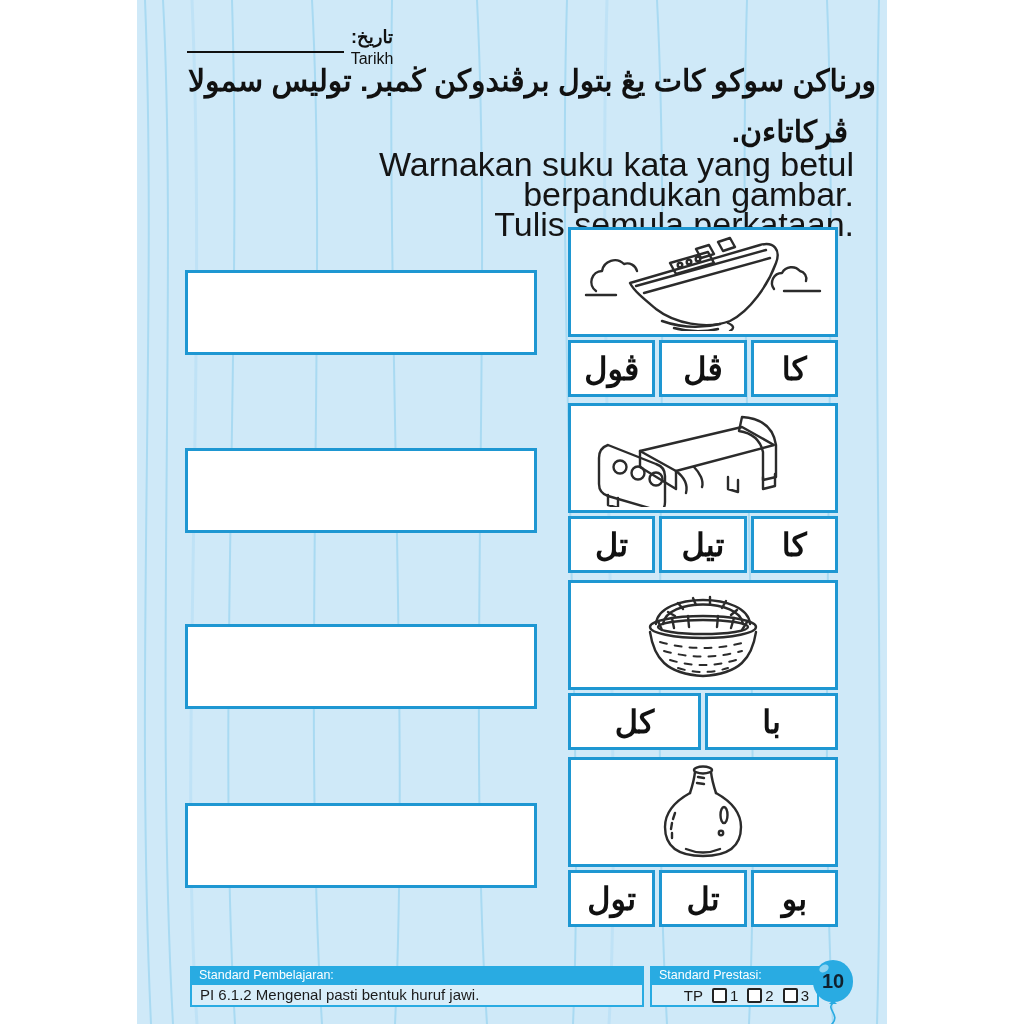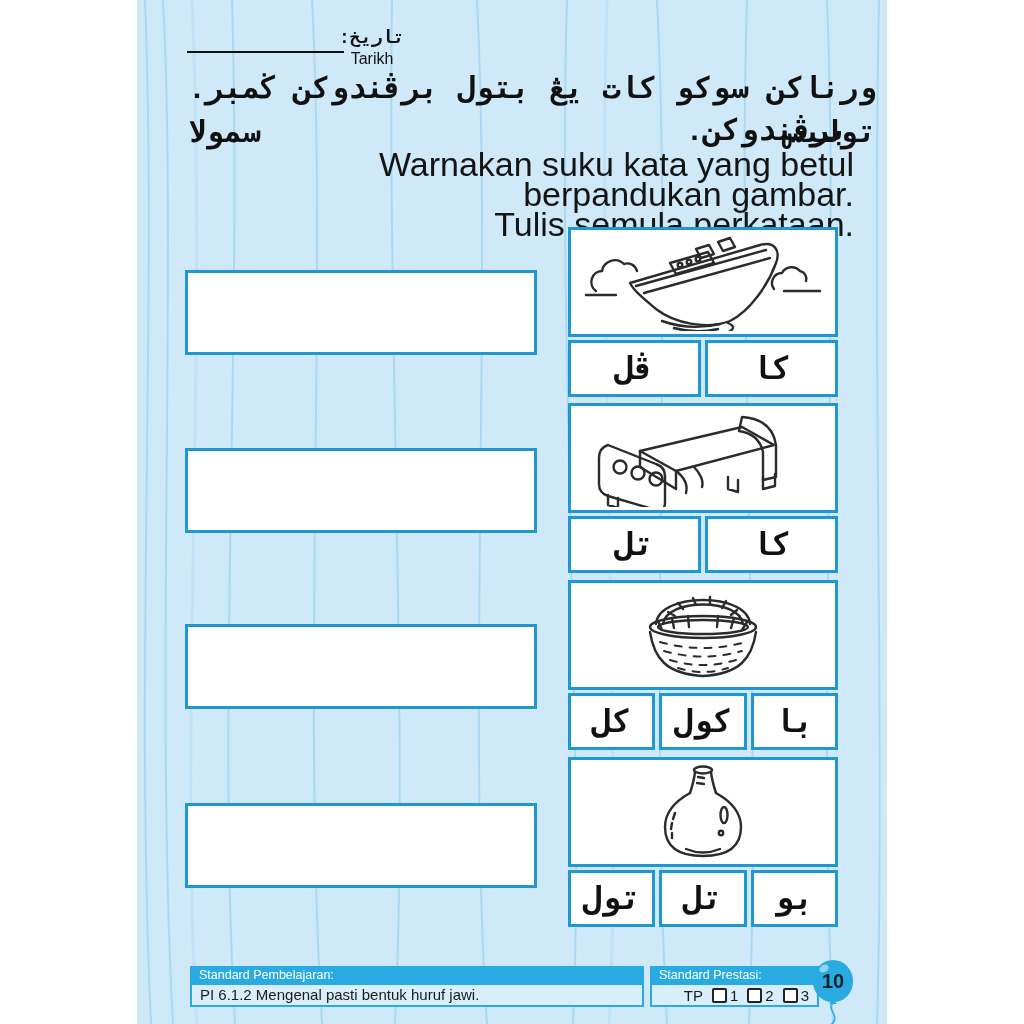--- a/index.html
+++ b/index.html
@@ -1,28 +1,28 @@
 <!DOCTYPE html>
 <html><head>
 <meta charset="utf-8">
 <style>
   html,body{margin:0;padding:0;background:#ffffff;}
   .canvas{position:relative;width:1024px;height:1024px;background:#ffffff;overflow:hidden;
           font-family:"Liberation Sans",sans-serif;color:#1a1a1a;}
   .sheet{position:absolute;left:137px;top:0;width:750px;height:1024px;background:#cfe9f8;}
   .pattern{position:absolute;left:0;top:0;}
-  .jawi{font-family:Liberation Mono, monospace;font-weight:bold;direction:rtl;}
+  .jawi{font-family:Liberation Sans, sans-serif;font-weight:bold;direction:rtl;}
 
   
   .date-line{position:absolute;left:187px;top:51px;width:157px;height:0;border-top:2px solid #111;}
   .date-jawi{position:absolute;left:340px;top:26px;width:64px;font-size:18px;text-align:center;color:#111;}
   .date-latin{position:absolute;left:340px;top:50px;width:64px;font-size:16px;text-align:center;color:#111;}
 
   
-  .jawi-l1{position:absolute;left:188px;top:68px;width:688px;font-size:30px;line-height:44px;
+  .jawi-l1{position:absolute;left:188px;top:59px;width:688px;font-size:30px;line-height:44px;
            text-align:justify;text-align-last:justify;color:#111;}
   .jawi-l2{position:absolute;left:188px;top:112px;width:660px;font-size:30px;line-height:40px;
            text-align:right;color:#111;}
   .latin-instr{position:absolute;left:206px;top:149px;width:648px;text-align:right;
                font-size:34px;line-height:30px;color:#141414;}
 
   
   .write-box{position:absolute;left:185px;width:346px;height:79px;background:#ffffff;
              border:3px solid #1e97d2;}
 
@@ -82,21 +82,21 @@
         <path d="M470,0 C460,340 486,780 472,1024"></path>
       </g>
     </svg>
   </div>
 
   <div class="date-line"></div>
   <div class="date-jawi jawi">تاريخ:</div>
   <div class="date-latin">Tarikh</div>
 
   <div class="jawi-l1 jawi">ورناكن سوكو كات يڠ بتول برڤندوكن ڬمبر. توليس سمولا</div>
-  <div class="jawi-l2 jawi">برڤندوكن.</div>
+  <div class="jawi-l2 jawi">ڤركاتاءن.</div>
   <div class="latin-instr">
     <div>Warnakan suku kata yang betul berpandukan gambar.</div>
     <div>Tulis semula perkataan.</div>
   </div>
 
   <div class="write-box" style="top:270px;"></div>
   <div class="write-box" style="top:448px;"></div>
   <div class="write-box" style="top:624px;"></div>
   <div class="write-box" style="top:803px;"></div>
 
@@ -112,39 +112,41 @@
         <circle cx="102" cy="32" r="2.3"></circle>
           <circle cx="111" cy="29" r="2.3"></circle>
           <circle cx="120" cy="26" r="2.3"></circle>
         <path d="M118,16 l13,-4 l5,9 l-13,4 z M140,9 l12,-4 l5,9 l-12,4 z"></path>
         <path d="M84,88 q28,10 58,3 M96,95 q22,6 44,1 M150,90 q9,4 2,8"></path>
       </svg>
     </div>
     <div class="syl-row">
       <div class="syl jawi">كا</div>
       <div class="syl jawi">ڤل</div>
+      <div class="syl jawi">ڤول</div>
     </div>
   </div>
 
   <div class="card" style="top:403px;">
     <div class="pic">
       <svg class="art" width="250" height="98" viewBox="0 0 250 98">
         <path d="M164,8 q30,2 34,28 l0,32 -13,3 0,-28 q-4,-18 -24,-21 z"></path>
         <path d="M62,42 L164,18 L196,36 L98,62 Z"></path>
         <path d="M62,42 L62,58 L98,80 L98,62"></path>
         <path d="M98,62 C106,68 110,76 108,84 M116,58 C122,64 126,72 124,78"></path>
         <path d="M30,36 q-9,3 -9,13 l0,26 q0,9 9,12 l48,14 q9,2 9,-8 l0,-26 q0,-9 -9,-12 z"></path>
         <circle cx="42" cy="58" r="6.5"></circle>
           <circle cx="60" cy="64" r="6.5"></circle>
           <circle cx="78" cy="70" r="6.5"></circle>
         <path d="M30,86 l0,10 10,3 0,-10 M150,68 l0,12 10,3 0,-12 M185,68 l0,12 12,-3 0,-12"></path>
       </svg>
     </div>
     <div class="syl-row">
       <div class="syl jawi">كا</div>
+      <div class="syl jawi">تيل</div>
       <div class="syl jawi">تل</div>
     </div>
   </div>
 
   <div class="card" style="top:580px;">
     <div class="pic">
       <svg class="art" width="250" height="98" viewBox="0 0 250 98">
         <path d="M78,38 C80,6 170,6 172,38"></path>
         <path d="M85,38 C88,12 162,12 165,38"></path>
         <path d="M90,26 l7,4 M100,17 l5,6 M115,12 l3,7 M132,11 l0,7 M148,15 l-4,7 M159,24 l-6,5"></path>
@@ -152,21 +154,20 @@
         <ellipse cx="125" cy="41" rx="45" ry="7"></ellipse>
         <path d="M80,35 l4,9 M94,32 l2,10 M110,30 l1,11 M140,30 l-1,11 M156,32 l-3,10 M169,36 l-5,8"></path>
         <path d="M72,46 C76,72 88,88 125,90 C162,88 174,72 178,46"></path>
         <g stroke-dasharray="7 8" stroke-width="2">
           <path d="M82,56 q43,12 86,0 M86,65 q39,11 78,0 M92,74 q33,10 66,0 M100,82 q25,8 50,0"></path>
         </g>
       </svg>
     </div>
     <div class="syl-row">
       <div class="syl jawi">با</div>
-      <div class="syl jawi">كول</div>
       <div class="syl jawi">كل</div>
     </div>
   </div>
 
   <div class="card" style="top:757px;">
     <div class="pic">
       <svg class="art" width="250" height="98" viewBox="0 0 250 98">
         <ellipse cx="125" cy="7" rx="9" ry="3.5"></ellipse>
         <path d="M117,9 C116,18 114,24 112,30 M133,9 C134,18 136,24 138,30"></path>
         <path d="M112,30 C94,40 87,52 87,64 C87,85 102,93 125,93 C148,93 163,85 163,64 C163,52 156,40 138,30"></path>

